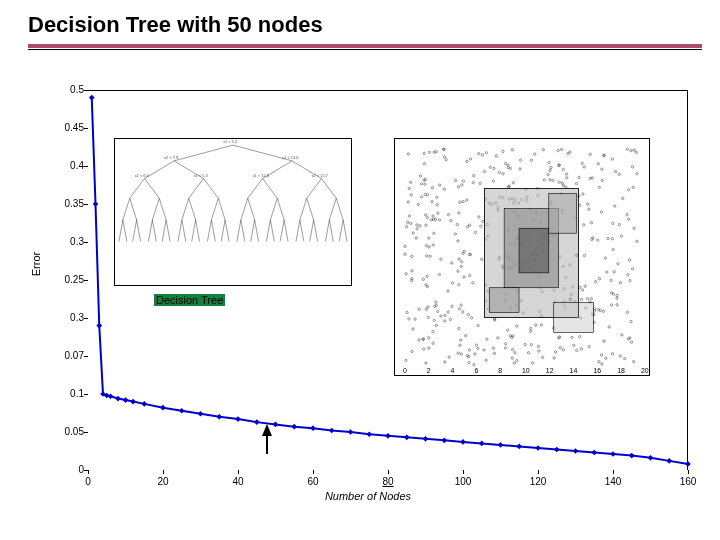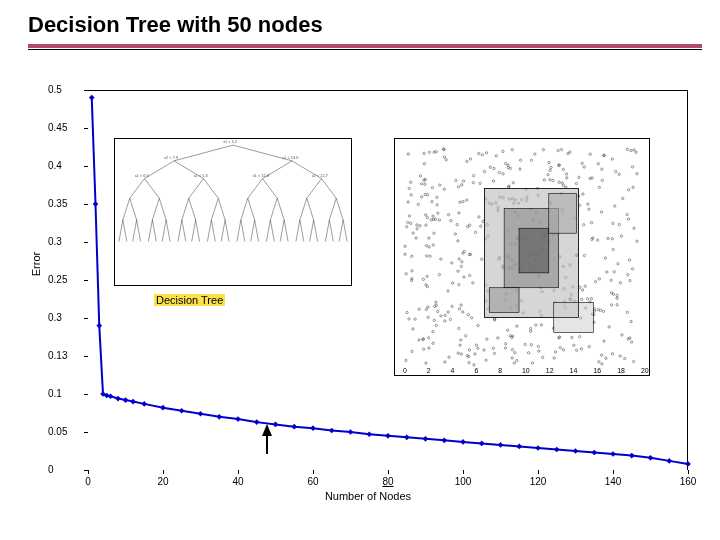--- a/index.html
+++ b/index.html
@@ -52,20 +52,21 @@
     left: 36px;
     width: 4px;
     height: 1px;
     background: #000;
   }
   .y-label {
     position: absolute;
     right: 612px;
     font-size: 10px;
     color: #000;
+    text-align: right;
     width: 36px;
   }
   
   .x-tick {
     position: absolute;
     top: 392px;
     width: 1px;
     height: 4px;
     background: #000;
   }
@@ -84,20 +85,21 @@
     transform: rotate(-90deg);
     transform-origin: center;
   }
   .axis-title-x {
     position: absolute;
     left: 0;
     top: 412px;
     width: 640px;
     text-align: center;
     font-size: 11px;
+    font-style: italic;
   }
   
   svg.curve {
     position: absolute;
     left: 40px;
     top: 12px;
     width: 600px;
     height: 380px;
     overflow: visible;
   }
@@ -149,21 +151,21 @@
     font-size: 5px;
     color: #555;
     overflow: hidden;
   }
   .inset-tree svg { width: 100%; height: 100%; }
   .inset-tree-label {
     position: absolute;
     left: 106px;
     top: 216px;
     font-size: 11px;
-    background: #fde047;
+    background: #15803d;
     padding: 0 2px;
   }
   
   .inset-scatter {
     position: absolute;
     left: 346px;
     top: 60px;
     width: 256px;
     height: 238px;
     border: 1px solid #000;
@@ -217,21 +219,21 @@
   <div class="axis-title-x">Number of Nodes</div>
 
   <div id="y-axis-group">
       <div class="y-tick" style="top: 392px;"></div>
       <div class="y-label" style="top: 386px;">0</div>
       <div class="y-tick" style="top: 354px;"></div>
       <div class="y-label" style="top: 348px;">0.05</div>
       <div class="y-tick" style="top: 316px;"></div>
       <div class="y-label" style="top: 310px;">0.1</div>
       <div class="y-tick" style="top: 278px;"></div>
-      <div class="y-label" style="top: 272px;">0.13</div>
+      <div class="y-label" style="top: 272px;">0.07</div>
       <div class="y-tick" style="top: 240px;"></div>
       <div class="y-label" style="top: 234px;">0.3</div>
       <div class="y-tick" style="top: 202px;"></div>
       <div class="y-label" style="top: 196px;">0.25</div>
       <div class="y-tick" style="top: 164px;"></div>
       <div class="y-label" style="top: 158px;">0.3</div>
       <div class="y-tick" style="top: 126px;"></div>
       <div class="y-label" style="top: 120px;">0.35</div>
       <div class="y-tick" style="top: 88px;"></div>
       <div class="y-label" style="top: 82px;">0.4</div>

